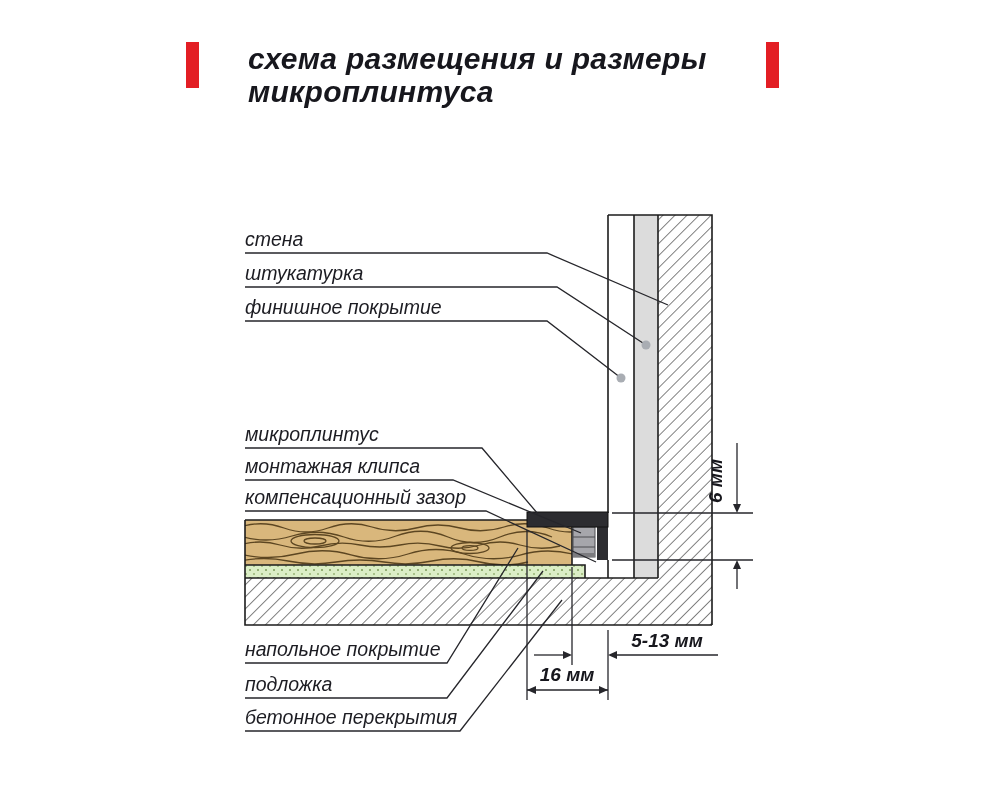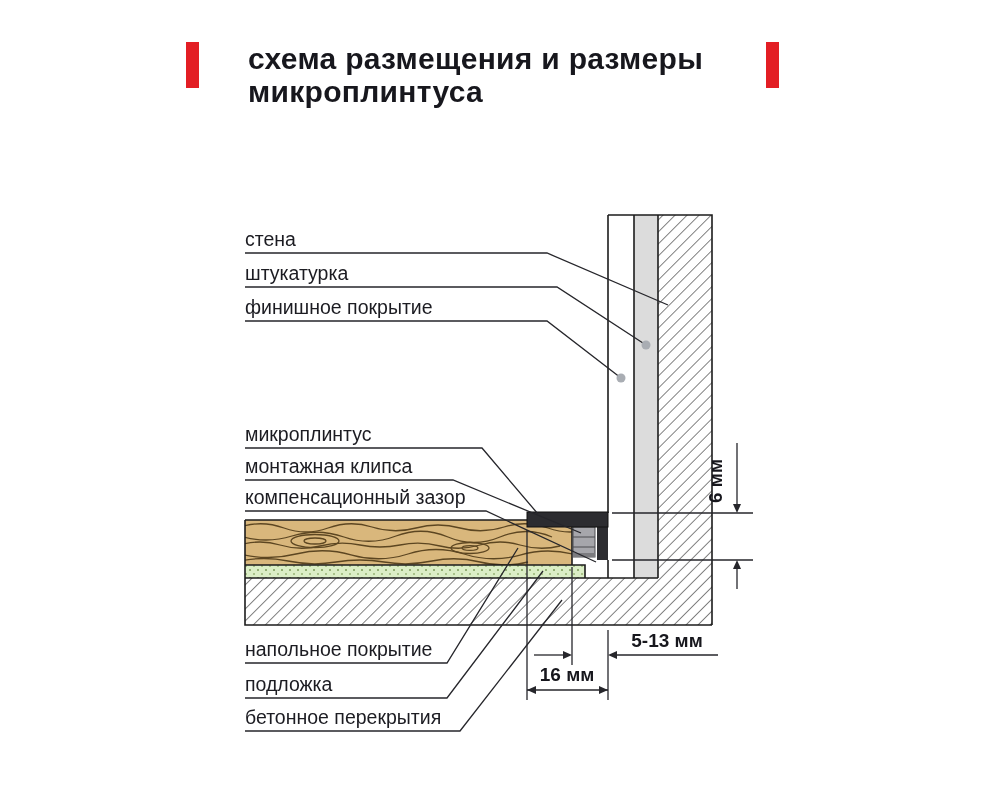--- a/index.html
+++ b/index.html
@@ -1,17 +1,17 @@
 <!DOCTYPE html>
 <html><head>
 <meta charset="utf-8">
 <style>
   html,body{margin:0;padding:0;background:#ffffff;}
   .stage{position:relative;width:1000px;height:800px;background:#ffffff;overflow:hidden;
-         font-family:"Liberation Sans",sans-serif;}
+         font-family:"Liberation Sans",sans-serif;font-style:italic;}
   svg{display:block;}
   .t1{font-family:"Liberation Sans",sans-serif;font-weight:700;font-size:30px;fill:#17171d;letter-spacing:.3px;}
   .lbl{font-family:"Liberation Sans",sans-serif;font-weight:500;font-size:19.5px;fill:#1c1c22;}
   .dim{font-family:"Liberation Sans",sans-serif;font-weight:700;font-size:19px;fill:#17171d;}
   .ln{stroke:#26262b;stroke-width:1.3;fill:none;}
   .outline{stroke:#1c1c1c;stroke-width:1.6;fill:none;}
   .arrow{fill:#26262b;stroke:none;}
 </style>
 </head>
 <body>

